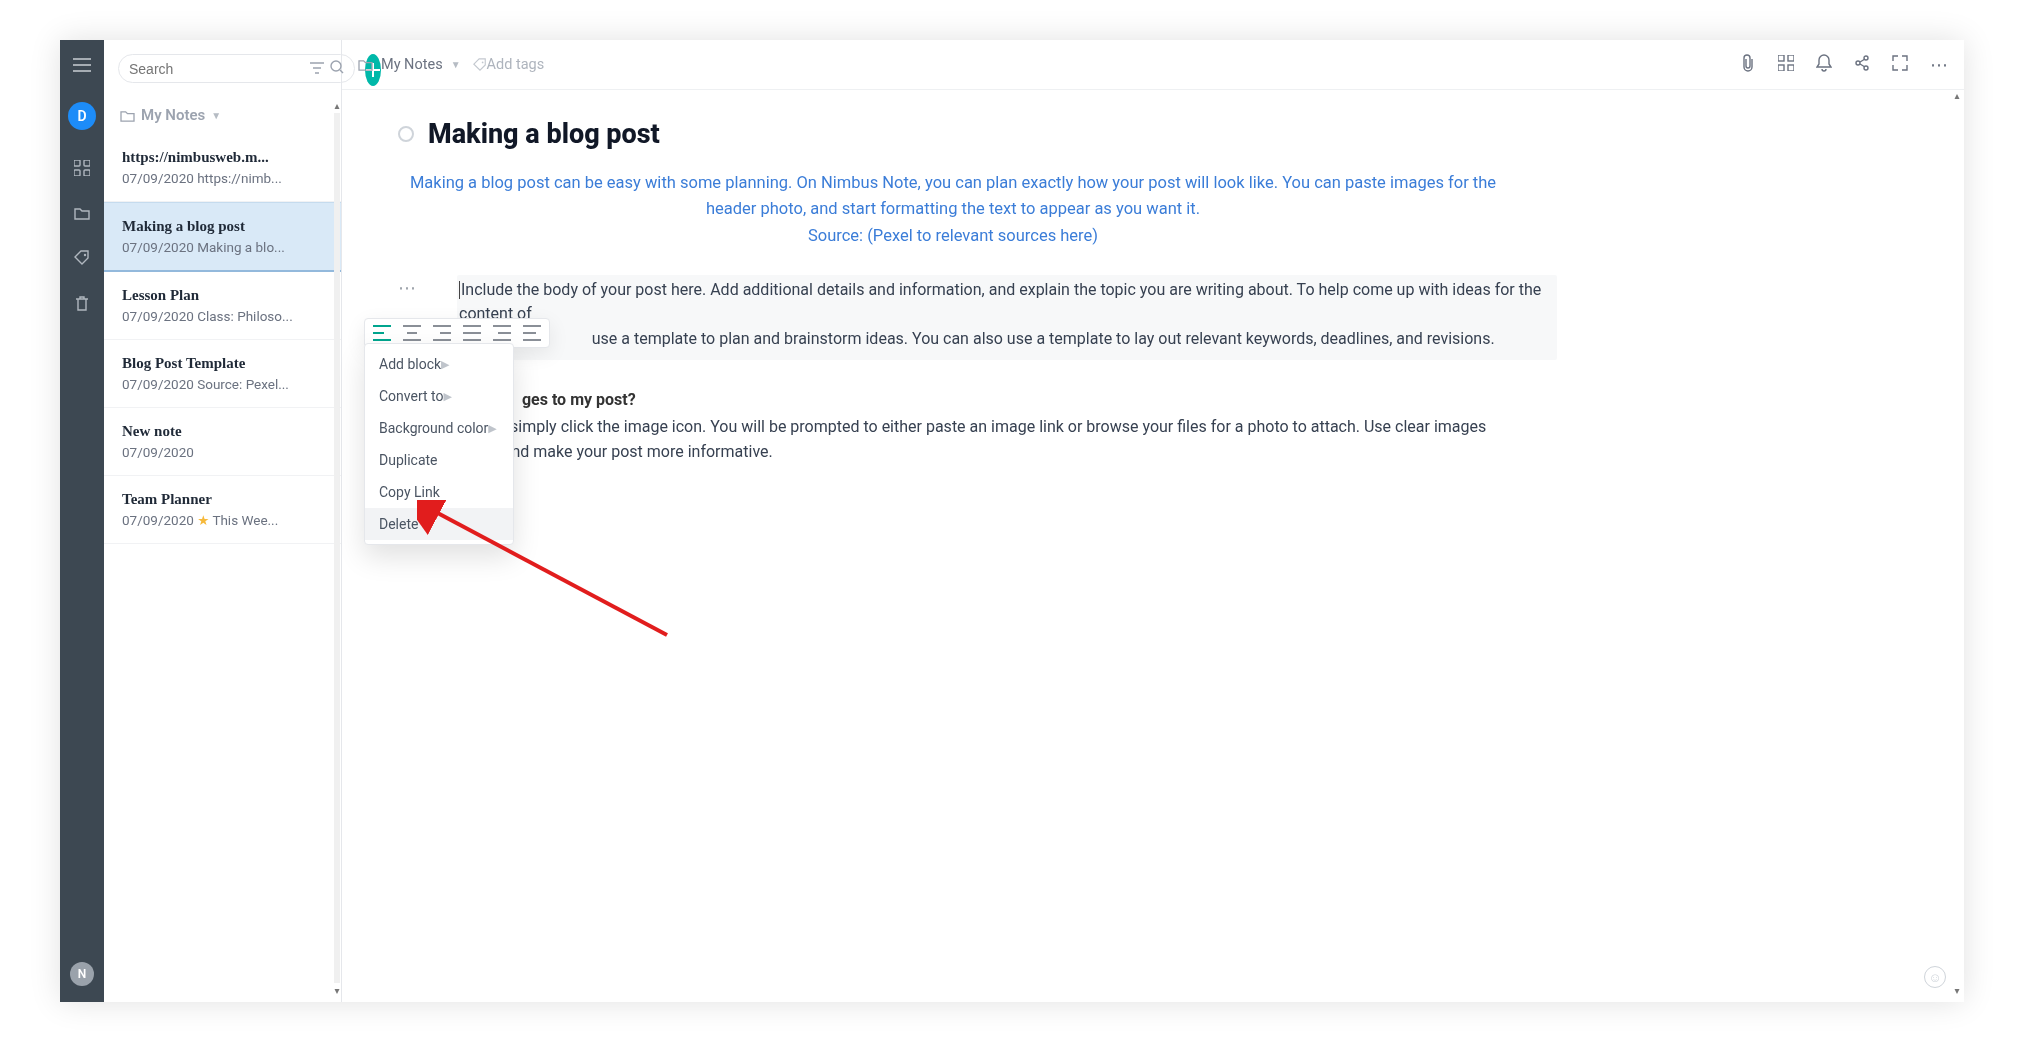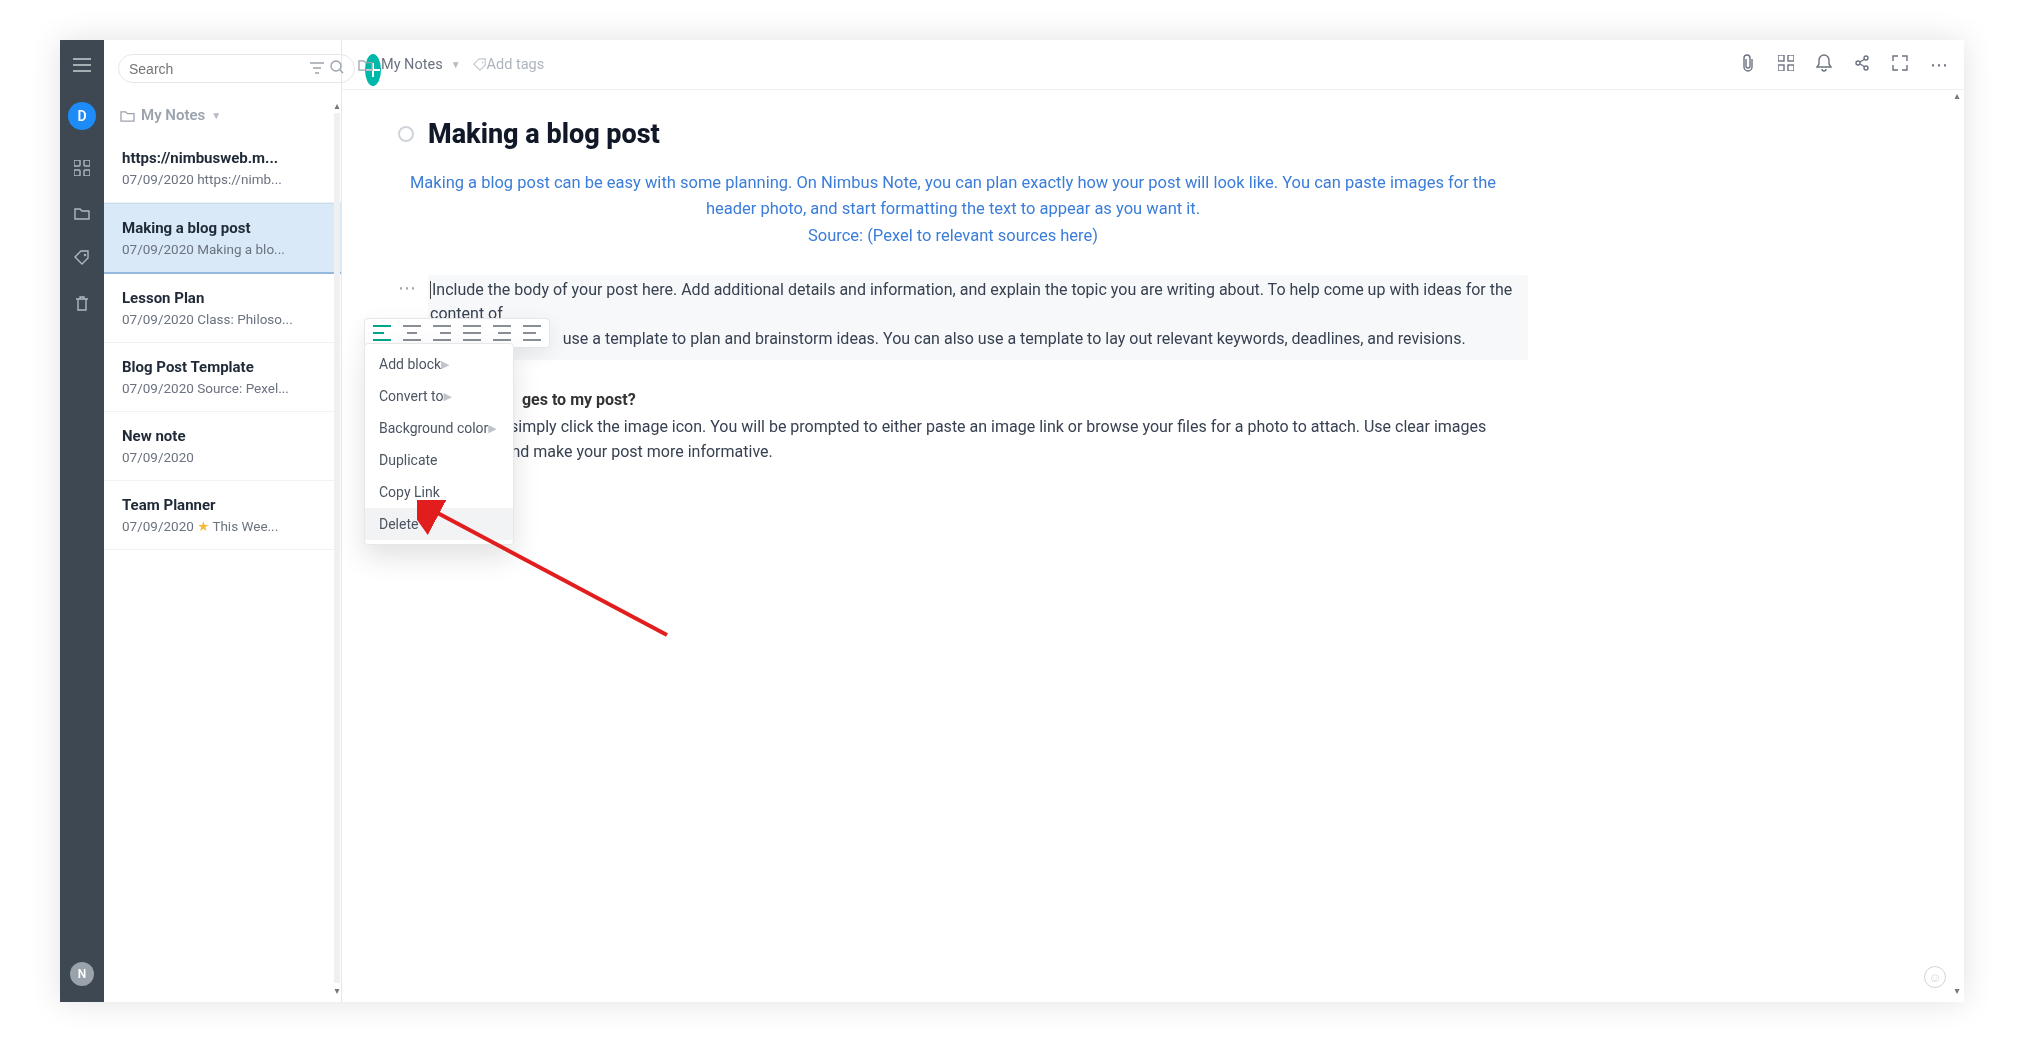--- a/index.html
+++ b/index.html
@@ -77,21 +77,21 @@
   border-bottom: 1px solid #f1f2f4;
   cursor: pointer;
 }
 .note-item.active {
   background: #d9e9f7;
   border-bottom: 2px solid #93b9dc;
   border-top: 1px solid #c5dbee;
 }
 .note-title {
   font-weight: 700; font-size: 15px; color: #1f2937;
-  white-space: nowrap; overflow: hidden; text-overflow: ellipsis;
+  white-space: nowrap; overflow: hidden; text-overflow: ellipsis; font-family: Liberation Serif, serif;
 }
 .note-sub {
   font-size: 13.5px; color: #6b7280; margin-top: 4px;
   white-space: nowrap; overflow: hidden; text-overflow: ellipsis;
 }
 .star { color: #f6b93b; }
 .scroll-ind {
   position: absolute; right: 0; top: 60px; bottom: 6px; width: 8px;
   display: flex; flex-direction: column; align-items: center; justify-content: space-between;
 }
@@ -129,20 +129,21 @@
 }
 .block-row {
   display: flex; align-items: flex-start; gap: 10px;
 }
 .block-handle {
   color: #9aa0a8; width: 20px; padding-top: 2px; cursor: pointer; font-size: 18px; letter-spacing: 1px;
 }
 .block-text {
   flex: 1; font-size: 16px; color: #374151; line-height: 1.55;
   max-width: 1100px;
+  margin-left: 29px;
 }
 .block-text.bg { background: #f7f8f9; padding: 3px 2px 8px 2px; border-radius: 2px; position: relative; }
 .cursor-caret { border-left: 1.5px solid #444; margin-right: 1px; display: inline-block; height: 18px; vertical-align: middle; }
 .q { font-weight: 700; margin-top: 30px; font-size: 16px; }
 .answer { margin-top: 6px; font-size: 16px; color: #374151; line-height: 1.55; max-width: 1100px; }
 .align-toolbar {
   position: absolute;
   left: 304px; top: 278px;
   background: #fff; border: 1px solid #e5e7eb; border-radius: 4px;
   box-shadow: 0 6px 20px rgba(0,0,0,0.08);

